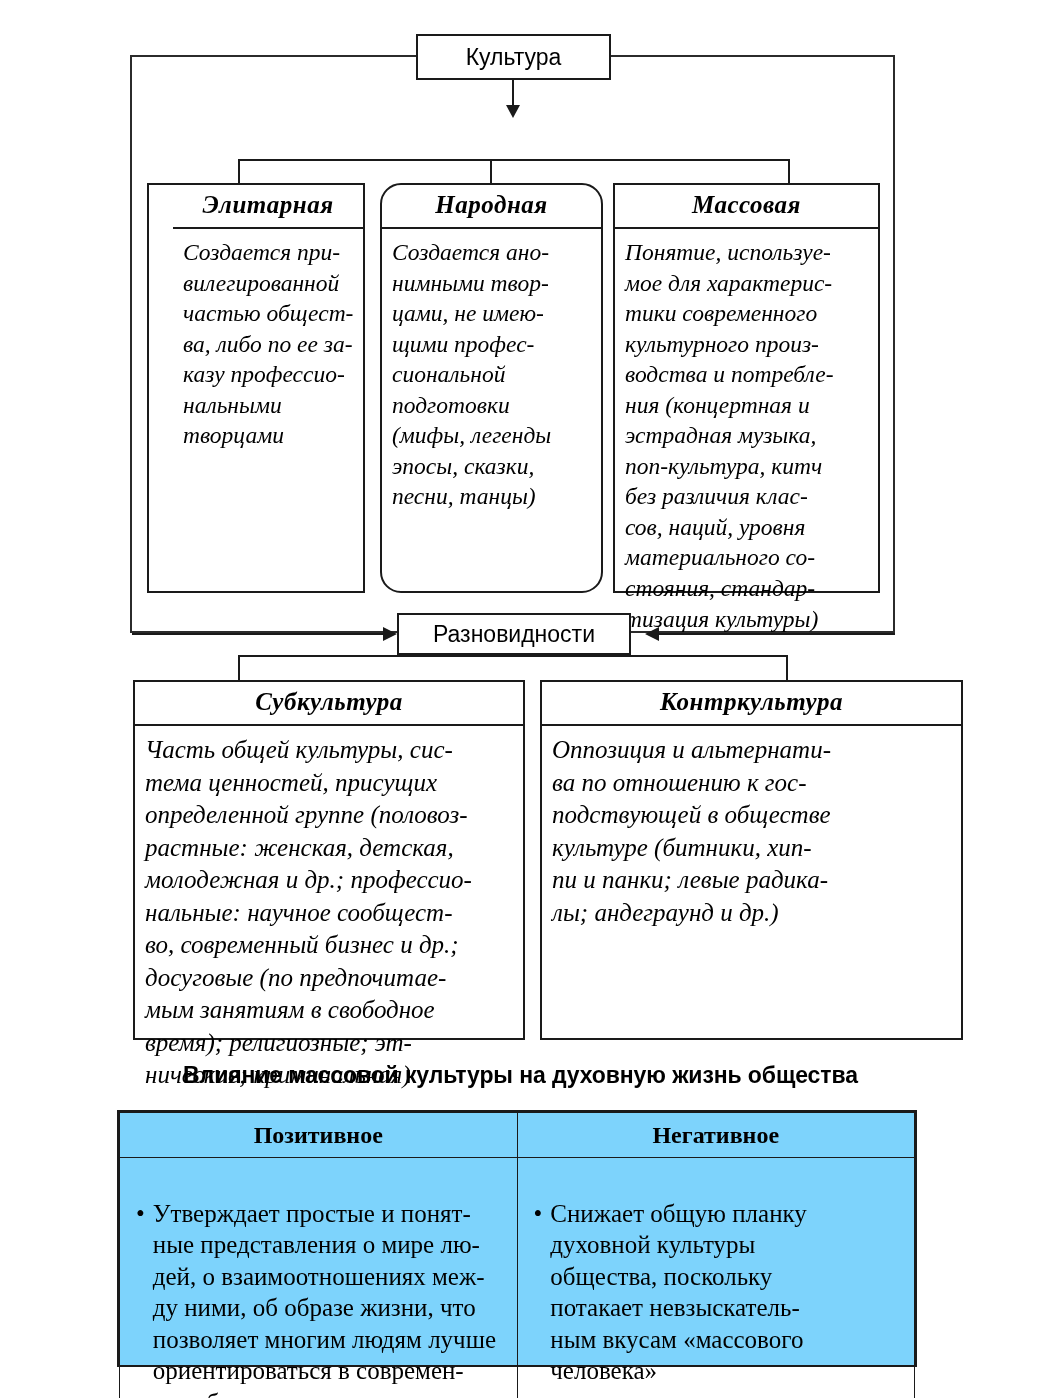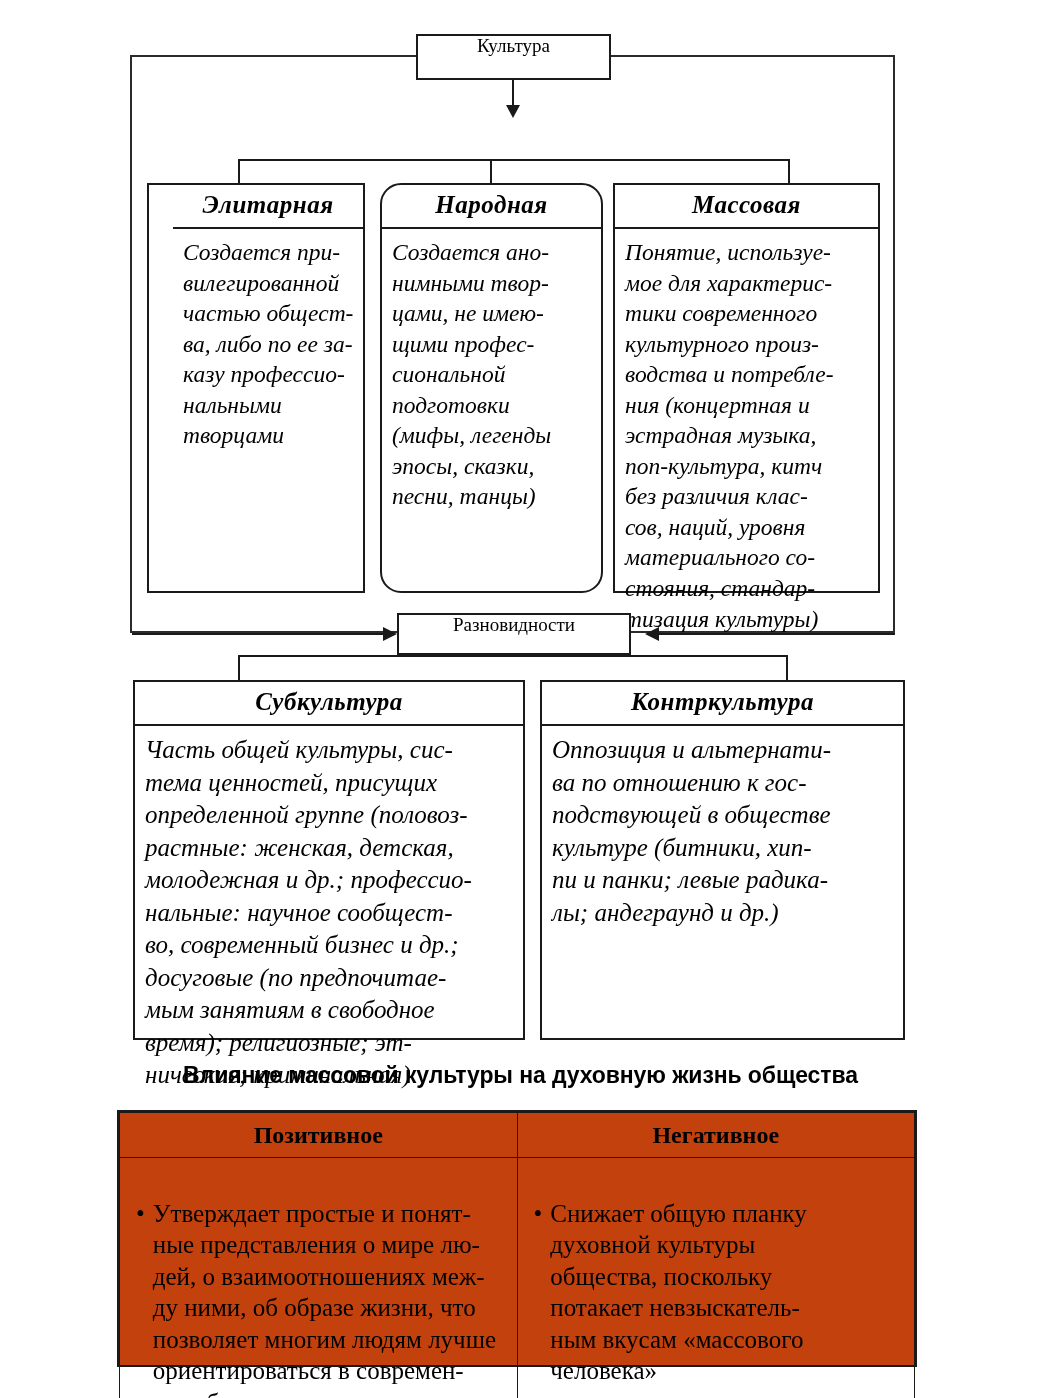--- a/index.html
+++ b/index.html
@@ -18,23 +18,23 @@
 
   
   .outer-frame{
     left:130px;top:55px;width:765px;height:578px;
     border:2.5px solid #2b2b2b;background:transparent;
   }
 
   
   .node{
     border:2px solid #1a1a1a;background:#fff;
-    display:flex;align-items:flex-start;justify-content:center;
-    font-family:Liberation Serif, serif;
-    font-size:19px;line-height:1.05;white-space:nowrap;
+    display:flex;align-items:center;justify-content:center;
+    font-family:Liberation Sans, sans-serif;
+    font-size:23px;line-height:1.05;white-space:nowrap;
   }
   .node-kultura{left:416px;top:34px;width:195px;height:46px;}
   .node-osnovnye{left:392px;top:118px;width:242px;height:43px;}
   .node-raznovidnosti{left:397px;top:613px;width:234px;height:42px;}
 
   
   .card{
     border:2px solid #1a1a1a;background:#fff;
     display:flex;flex-direction:column;
   }
@@ -55,21 +55,21 @@
     padding:8px 9px 6px 10px;
     white-space:pre-line;
     flex:1;
   }
 
   .card-elite{left:147px;top:183px;width:218px;height:410px;padding-left:24px;}
   .card-narod{left:380px;top:183px;width:223px;height:410px;border-radius:21px;}
   .card-mass {left:613px;top:183px;width:267px;height:410px;}
 
   .card-sub  {left:133px;top:680px;width:392px;height:360px;}
-  .card-contr{left:540px;top:680px;width:365px;height:360px;}
+  .card-contr{left:540px;top:680px;width:423px;height:360px;}
   .card-sub .card-body,.card-contr .card-body{font-size:25px;line-height:1.30;}
 
   
   .ln{position:absolute;background:#1a1a1a;}
   .ln-v{width:2px;}
   .ln-h{height:2px;}
 
   
   .arrow-down{
     position:absolute;width:0;height:0;
@@ -94,21 +94,21 @@
   .section-title{
     position:absolute;left:0;top:1062px;width:1041px;
     text-align:center;
     font-family:"Liberation Sans",sans-serif;
     font-weight:bold;font-size:23px;
     letter-spacing:-.1px;
   }
   .btable{
     position:absolute;left:117px;top:1110px;width:796px;height:253px;
     border:2px solid #1a1a1a;border-collapse:collapse;
-    background:#c2410c;
+    background:#7dd3fc;
   }
   .btable table{border-collapse:collapse;width:100%;height:100%;table-layout:fixed;}
   .btable th{
     border:1.6px solid #1a1a1a;
     font-family:"Liberation Serif",serif;
     font-weight:bold;font-size:24px;
     height:42px;text-align:center;vertical-align:middle;
   }
   .btable td{
     border:1.6px solid #1a1a1a;

